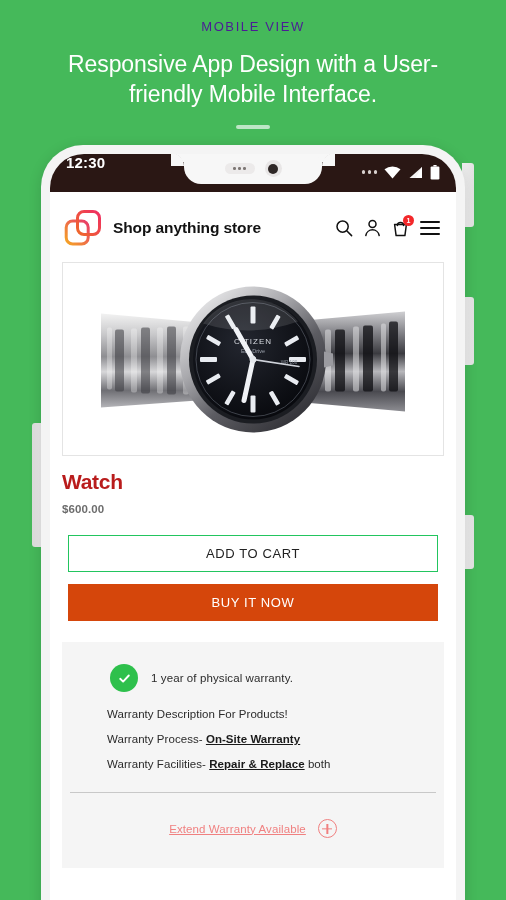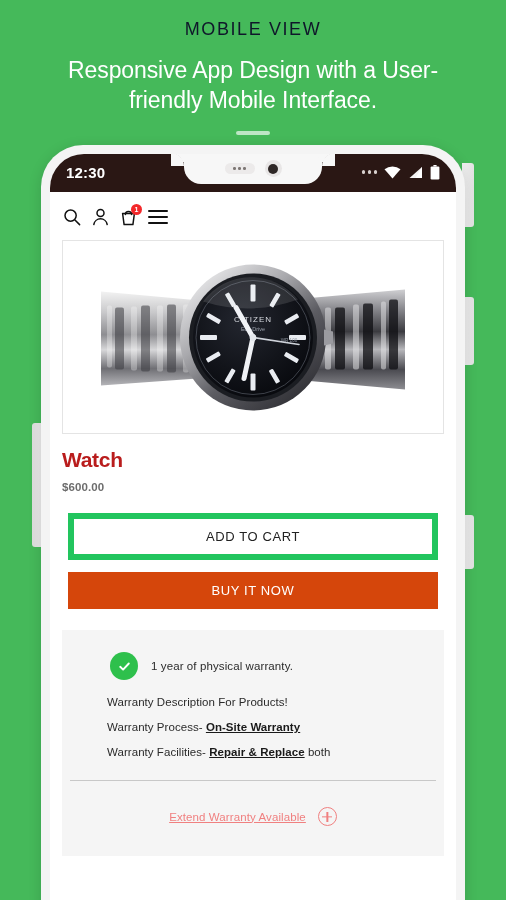--- a/index.html
+++ b/index.html
@@ -16,23 +16,23 @@
     position: relative;
   }
 
   
   .banner {
     width: 506px;
     padding-top: 19px;
     text-align: center;
   }
   .banner-eyebrow {
-    font-size: 18px;
+    font-size: 13px;
     letter-spacing: 1.6px;
-    color: #0f172a;
+    color: #4c1d95;
     font-weight: 400;
   }
   .banner-title {
     margin-top: 15px;
     font-size: 23px;
     line-height: 30px;
     color: #ffffff;
     font-weight: 400;
     padding: 0 58px;
     letter-spacing: -0.1px;
@@ -110,21 +110,20 @@
     border-radius: 34px 34px 0 0;
     overflow: hidden;
   }
 
   
   .status-bar {
     position: relative;
     height: 38px;
     background: #2a1714;
     display: flex;
-    align-items: center;
     justify-content: space-between;
     padding: 0 16px 2px;
   }
   .status-time {
     color: #ffffff;
     font-size: 15px;
     font-weight: 700;
     letter-spacing: 0.2px;
     z-index: 3;
   }
@@ -249,21 +248,21 @@
     width: 100%;
     text-align: center;
     font-size: 13px;
     letter-spacing: 0.6px;
     cursor: pointer;
     border: none;
     font-family: inherit;
   }
   .btn-add {
     background: #ffffff;
-    border: 6px solid #22c55e;
+    border: 1px solid #22c55e;
     color: #222222;
     padding: 10px 0;
   }
   .btn-buy {
     margin-top: 12px;
     background: #d5460b;
     color: #ffffff;
     padding: 11px 4px;
   }
 
@@ -392,20 +391,39 @@
           <span class="hicon">
             <svg class="ic-battery" width="10" height="15" viewBox="0 0 10 15">
               <rect x="3.3" y="0" width="3.4" height="1.6" rx="0.5" fill="#ffffff"></rect>
               <rect x="0.6" y="1.4" width="8.8" height="13" rx="1.2" fill="#ffffff"></rect>
             </svg>
           </span>
         </div>
       </div>
 
       <div class="app-header">
+        <div class="brand">
+          <span class="hicon">
+            <svg width="40" height="40" viewBox="0 0 40 40">
+              <defs>
+                <linearGradient id="lgA" x1="0" y1="1" x2="1" y2="0">
+                  <stop offset="0" stop-color="#f5a623"></stop>
+                  <stop offset="1" stop-color="#e8396b"></stop>
+                </linearGradient>
+                <linearGradient id="lgB" x1="0" y1="1" x2="1" y2="0">
+                  <stop offset="0" stop-color="#ef6a2a"></stop>
+                  <stop offset="1" stop-color="#ef2d63"></stop>
+                </linearGradient>
+              </defs>
+              <rect x="3.2" y="13" width="22" height="23" rx="6.5" fill="none" stroke="url(#lgA)" stroke-width="3"></rect>
+              <rect x="14.5" y="3.5" width="22" height="23" rx="6.5" fill="none" stroke="url(#lgB)" stroke-width="3"></rect>
+            </svg>
+          </span>
+          <span class="brand-name">Shop anything store</span>
+        </div>
 
         <div class="header-icons">
           <span class="hicon">
             <svg width="18" height="18" viewBox="0 0 18 18">
               <circle cx="7.6" cy="7.6" r="5.6" fill="none" stroke="#111" stroke-width="1.5"></circle>
               <line x1="11.7" y1="11.7" x2="16.6" y2="16.6" stroke="#111" stroke-width="1.5" stroke-linecap="round"></line>
             </svg>
           </span>
           <span class="hicon">
             <svg width="17" height="18" viewBox="0 0 17 18">

